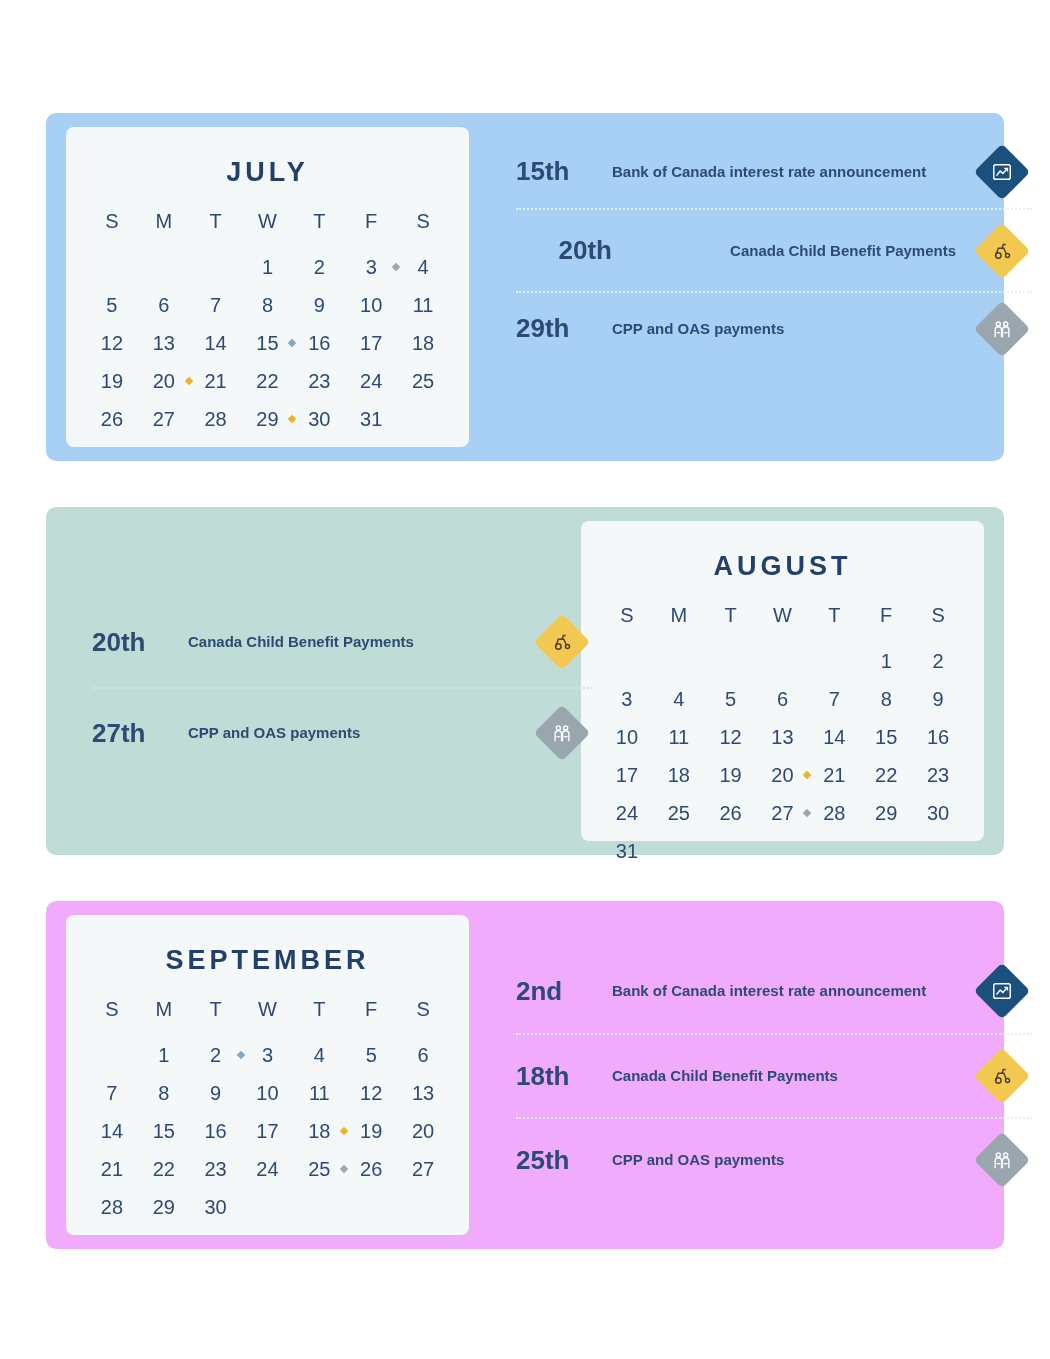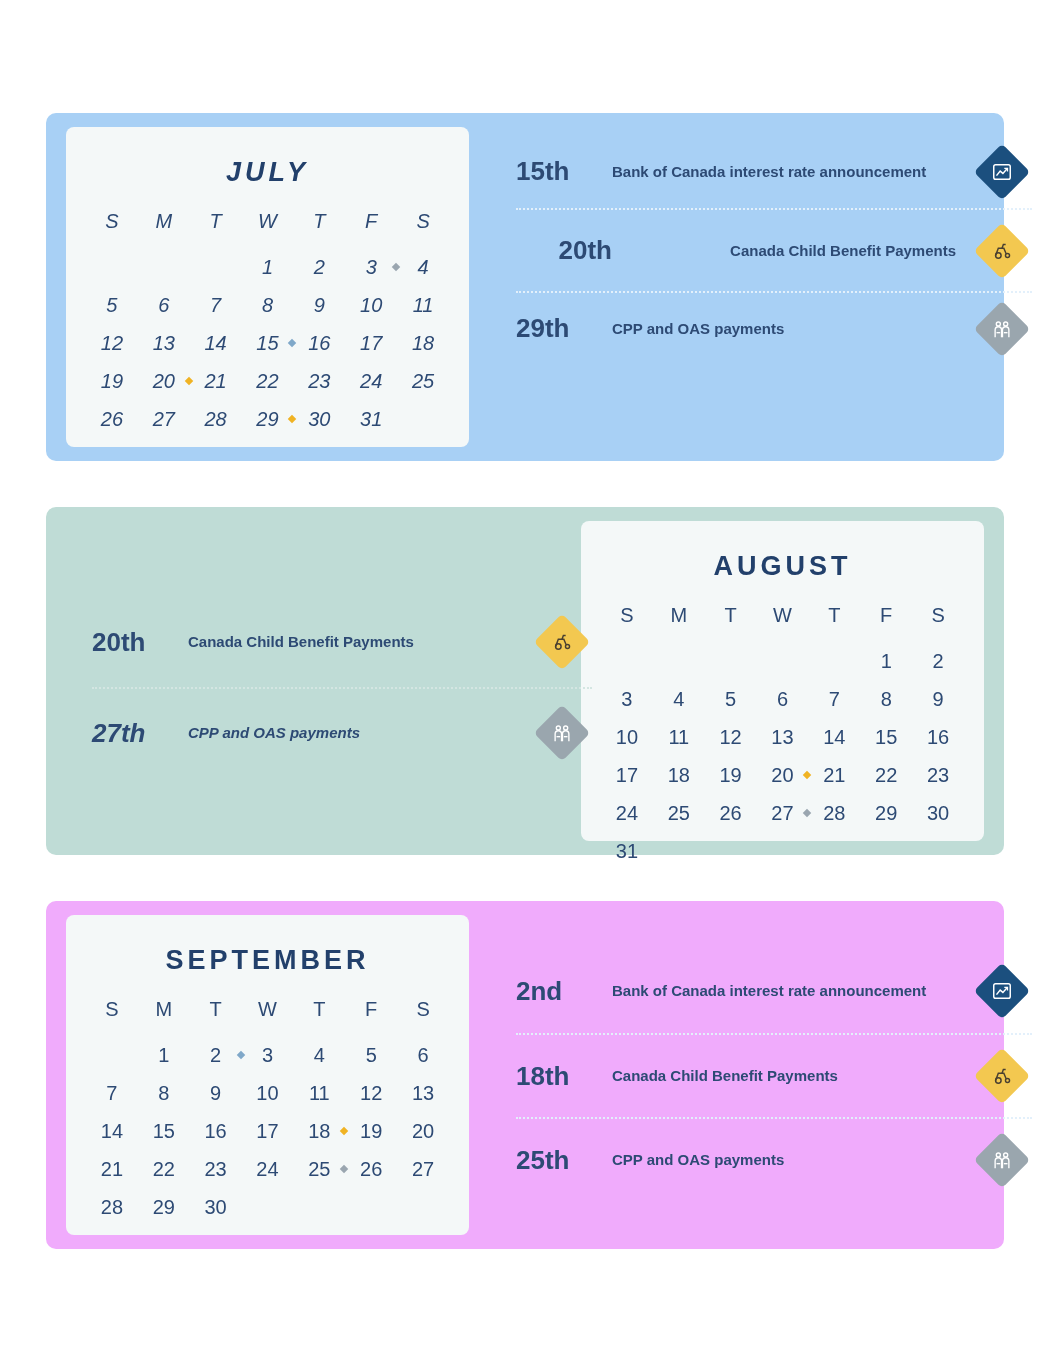--- a/index.html
+++ b/index.html
@@ -33,21 +33,21 @@
   .month-block.august    { left: 46px;  top: 507px; width: 958px; height: 348px; background: #bfdcd6; }
   .month-block.september { left: 46px;  top: 901px; width: 958px; height: 348px; background: #f0abfc; }
 
   
   .cal-card {
     background: #f4f8f8;
     border-radius: 8px;
     box-sizing: border-box;
     padding: 18px 20px 20px 20px;
   }
-  .july .cal-card      { position: absolute; left: 20px;  top: 14px;  width: 403px; height: 320px; font-style: italic; }
+  .july .cal-card      { position: absolute; left: 20px;  top: 14px;  width: 403px; height: 320px; }
   .august .cal-card    { position: absolute; right: 20px; top: 14px;  width: 403px; height: 320px; }
   .september .cal-card { position: absolute; left: 20px;  top: 14px;  width: 403px; height: 320px; }
 
   .cal-title {
     text-align: center;
     font-size: 27px;
     font-weight: bold;
     letter-spacing: 4px;
     color: #22406b;
     margin: 12px 0 22px 0;
@@ -95,21 +95,20 @@
     display: flex;
     align-items: center;
     box-sizing: border-box;
     position: relative;
   }
   .event-row + .event-row {
     border-top: 2px dotted #e3f0fb;
   }
   .august .event-row + .event-row {
     border-top: 2px dotted #d4e6e2;
-    font-style: italic;
   }
   .event-day {
     width: 96px;
     flex: 0 0 96px;
     font-size: 26px;
     font-weight: bold;
     color: #2d4a74;
   }
   .event-label {
     flex: 1 1 auto;

